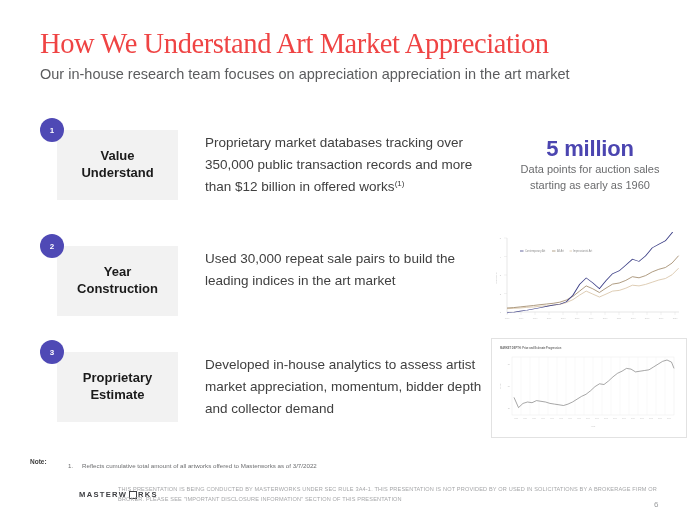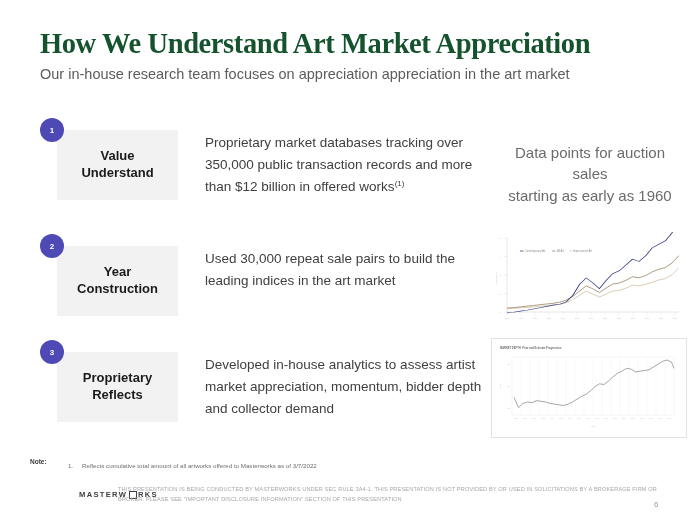--- a/index.html
+++ b/index.html
@@ -15,24 +15,24 @@
     font-family: "Liberation Sans", sans-serif;
     -webkit-font-smoothing: antialiased;
   }
 
   
   .slide-title {
     position: absolute;
     left: 40px;
     top: 28px;
     font-family: "Liberation Serif", serif;
-    font-weight: bold;
+    font-weight: normal;
     font-size: 28.5px;
     letter-spacing: -0.4px;
-    color: #14532d;
+    color: #ef4444;
     white-space: nowrap;
   }
   .slide-subtitle {
     position: absolute;
     left: 40px;
     top: 66px;
     font-size: 14.5px;
     color: #5b5c5e;
     white-space: nowrap;
   }
@@ -106,22 +106,21 @@
     width: 170px;
     text-align: center;
   }
   .stat-value {
     font-size: 22px;
     font-weight: bold;
     color: #4b45b0;
     letter-spacing: -0.2px;
   }
   .stat-caption {
-    margin-top: 6px;
-    font-size: 15px;
+    font-size: 11px;
     line-height: 1.42;
     color: #6a6b6d;
   }
 
   
   .chart-frame {
     position: absolute;
     left: 491px;
     top: -2px;
     width: 194px;
@@ -209,20 +208,21 @@
   <div class="step-badge">1</div>
   <div class="step-box">
     <div class="step-box-label">
       <span>Value</span><br>
       <span>Understand</span>
     </div>
   </div>
   <div class="step-desc"><span>Proprietary market databases tracking over 350,000 public transaction records and more than $12 billion in offered works</span><span class="sup">(1)</span></div>
 
   <div class="stat-block">
+    <div class="stat-value">5 million</div>
     <div class="stat-caption">
       <span>Data points for auction sales</span><br>
       <span>starting as early as 1960</span>
     </div>
   </div>
 </div>
 
 <div class="row row-2">
   <div class="step-badge">2</div>
   <div class="step-box">
@@ -301,21 +301,21 @@
       </g>
     </svg>
   </div>
 </div>
 
 <div class="row row-3">
   <div class="step-badge">3</div>
   <div class="step-box">
     <div class="step-box-label">
       <span>Proprietary</span><br>
-      <span>Reflects</span>
+      <span>Estimate</span>
     </div>
   </div>
   <div class="step-desc"><span>Developed in-house analytics to assess artist market appreciation, momentum, bidder depth and collector demand</span></div>
 
   <div class="chart-frame bordered">
     <svg class="chart-svg" viewBox="0 0 194 98" preserveAspectRatio="none">
       <text x="8" y="10" fill="#6e6e6e" font-size="2.6" font-weight="bold" font-family="Liberation Sans, sans-serif">MARKET DEPTH: Price and Estimate Progression</text>
 
       <rect x="20" y="18" width="162" height="58" fill="none" stroke="#e6e6e6" stroke-width="0.4"></rect>
 

